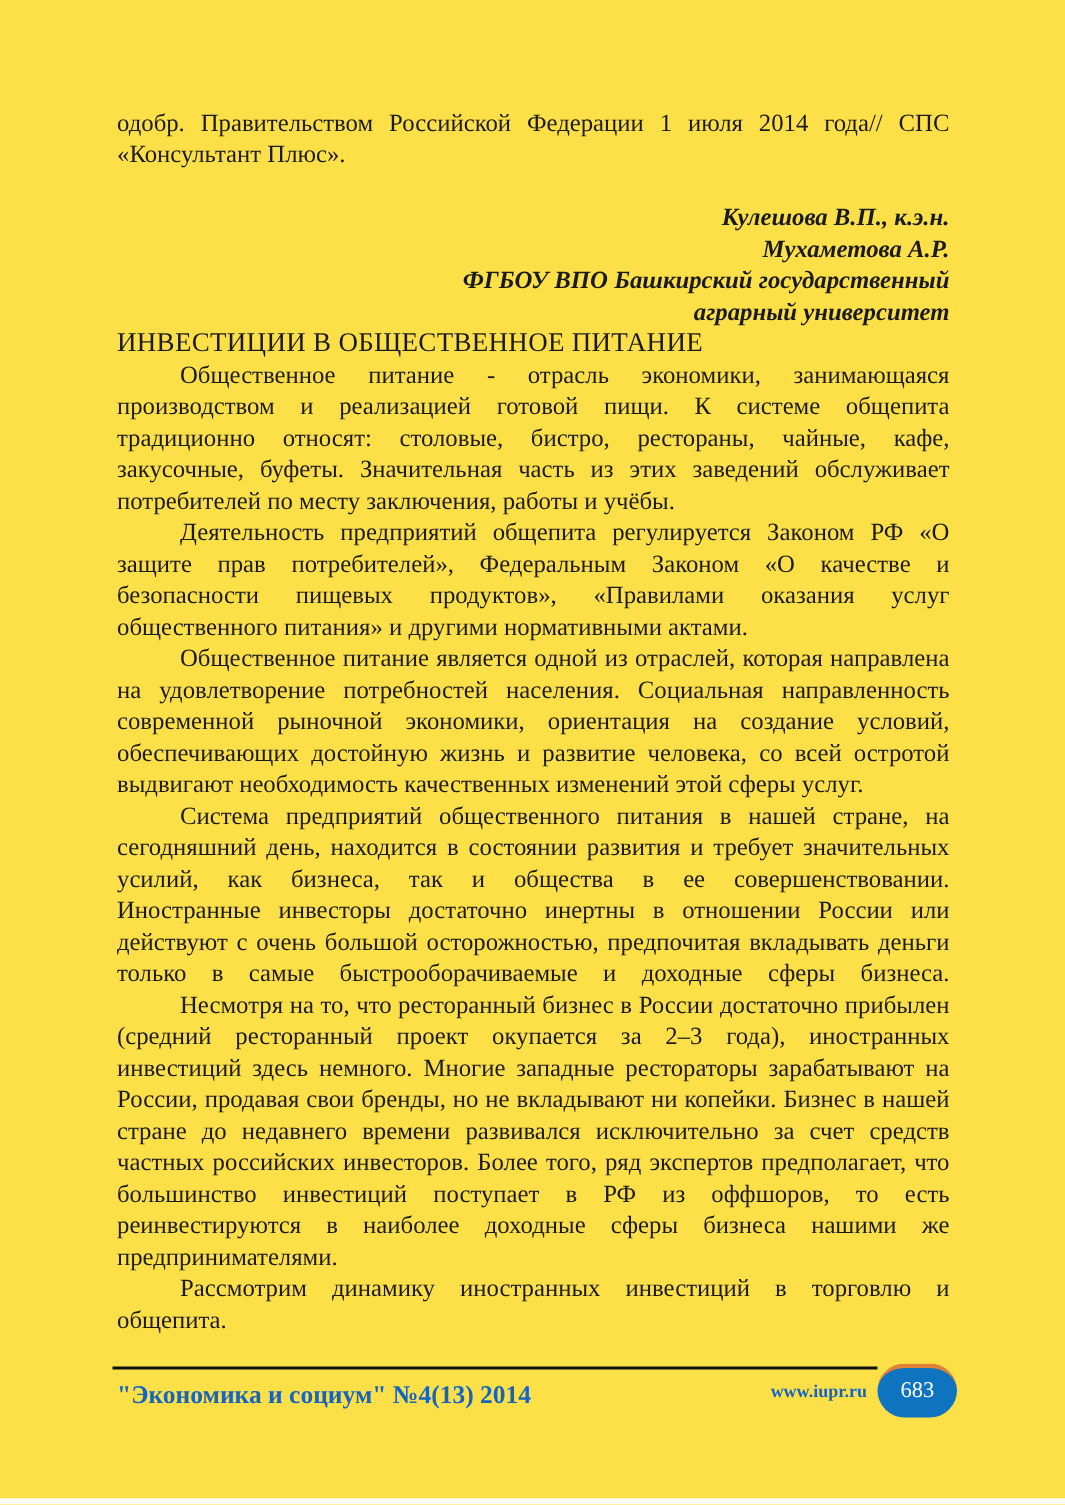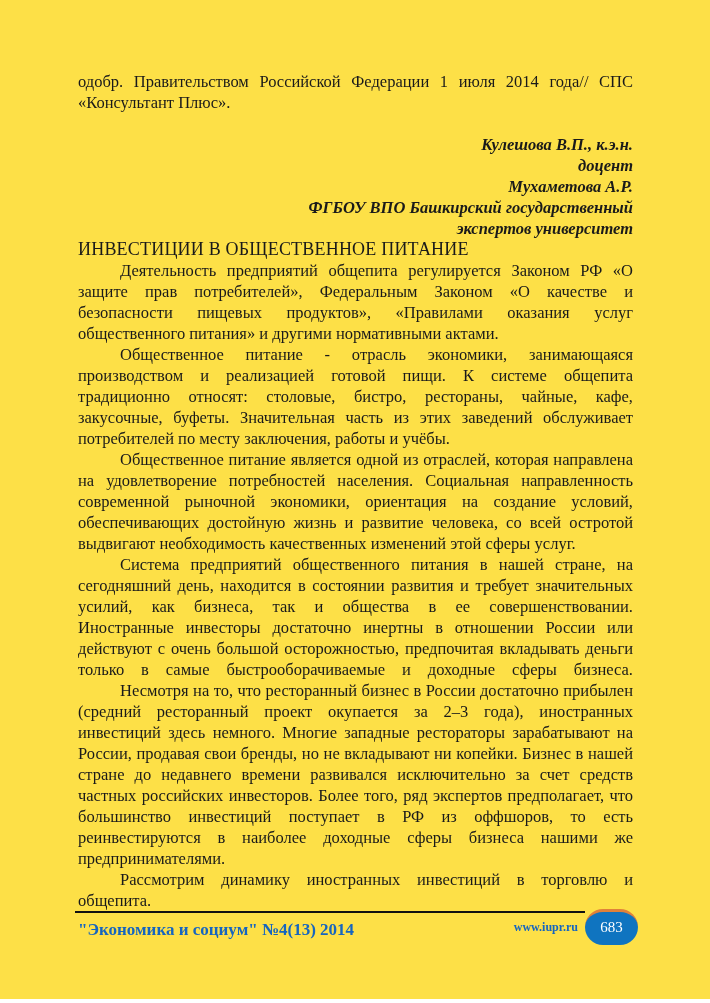--- a/index.html
+++ b/index.html
@@ -87,30 +87,29 @@
 <body>
 
 <div class="page">
 
   <div class="content">
 
     <p class="para">одобр. Правительством Российской Федерации 1 июля 2014 года// СПС «Консультант Плюс».</p>
 
     <div class="authors">
       <div class="author-line">Кулешова В.П., к.э.н.</div>
-      <div class="author-line">доцент</div>
       <div class="author-line">Мухаметова А.Р.</div>
       <div class="author-line">ФГБОУ ВПО Башкирский государственный</div>
-      <div class="author-line">экспертов университет</div>
+      <div class="author-line">аграрный университет</div>
     </div>
 
     <h1 class="doc-title">ИНВЕСТИЦИИ В ОБЩЕСТВЕННОЕ ПИТАНИЕ</h1>
 
+    <p class="para indent">Общественное питание - отрасль экономики, занимающаяся производством и реализацией готовой пищи. К системе общепита традиционно относят: столовые, бистро, рестораны, чайные, кафе, закусочные, буфеты. Значительная часть из этих заведений обслуживает потребителей по месту заключения, работы и учёбы.</p>
     <p class="para indent">Деятельность предприятий общепита регулируется Законом РФ «О защите прав потребителей», Федеральным Законом «О качестве и безопасности пищевых продуктов», «Правилами оказания услуг общественного питания» и другими нормативными актами.</p>
-    <p class="para indent">Общественное питание - отрасль экономики, занимающаяся производством и реализацией готовой пищи. К системе общепита традиционно относят: столовые, бистро, рестораны, чайные, кафе, закусочные, буфеты. Значительная часть из этих заведений обслуживает потребителей по месту заключения, работы и учёбы.</p>
     <p class="para indent">Общественное питание является одной из отраслей, которая направлена на удовлетворение потребностей населения. Социальная направленность современной рыночной экономики, ориентация на создание условий, обеспечивающих достойную жизнь и развитие человека, со всей остротой выдвигают необходимость качественных изменений этой сферы услуг.</p>
     <p class="para indent justify-last">Система предприятий общественного питания в нашей стране, на сегодняшний день, находится в состоянии развития и требует значительных усилий, как бизнеса, так и общества в ее совершенствовании.</p>
     <p class="para justify-last">Иностранные инвесторы достаточно инертны в отношении России или действуют с очень большой осторожностью, предпочитая вкладывать деньги только в самые быстрооборачиваемые и доходные сферы бизнеса.</p>
     <p class="para indent">Несмотря на то, что ресторанный бизнес в России достаточно прибылен (средний ресторанный проект окупается за 2–3 года), иностранных инвестиций здесь немного. Многие западные рестораторы зарабатывают на России, продавая свои бренды, но не вкладывают ни копейки. Бизнес в нашей стране до недавнего времени развивался исключительно за счет средств частных российских инвесторов. Более того, ряд экспертов предполагает, что большинство инвестиций поступает в РФ из оффшоров, то есть реинвестируются в наиболее доходные сферы бизнеса нашими же предпринимателями.</p>
     <p class="para indent">Рассмотрим динамику иностранных инвестиций в торговлю и общепита.</p>
 
   </div>
 
   <div class="footer-rule"></div>
 

